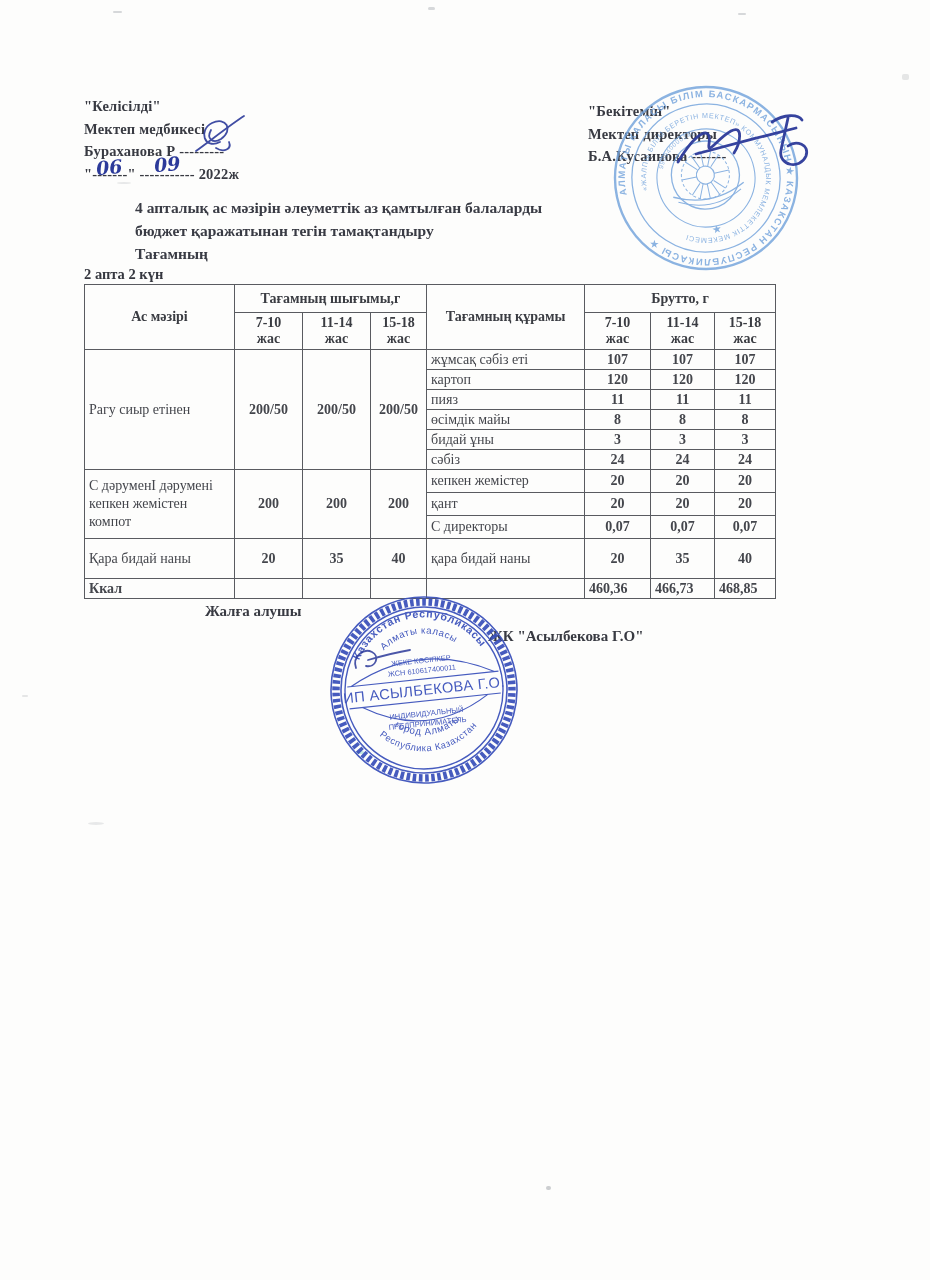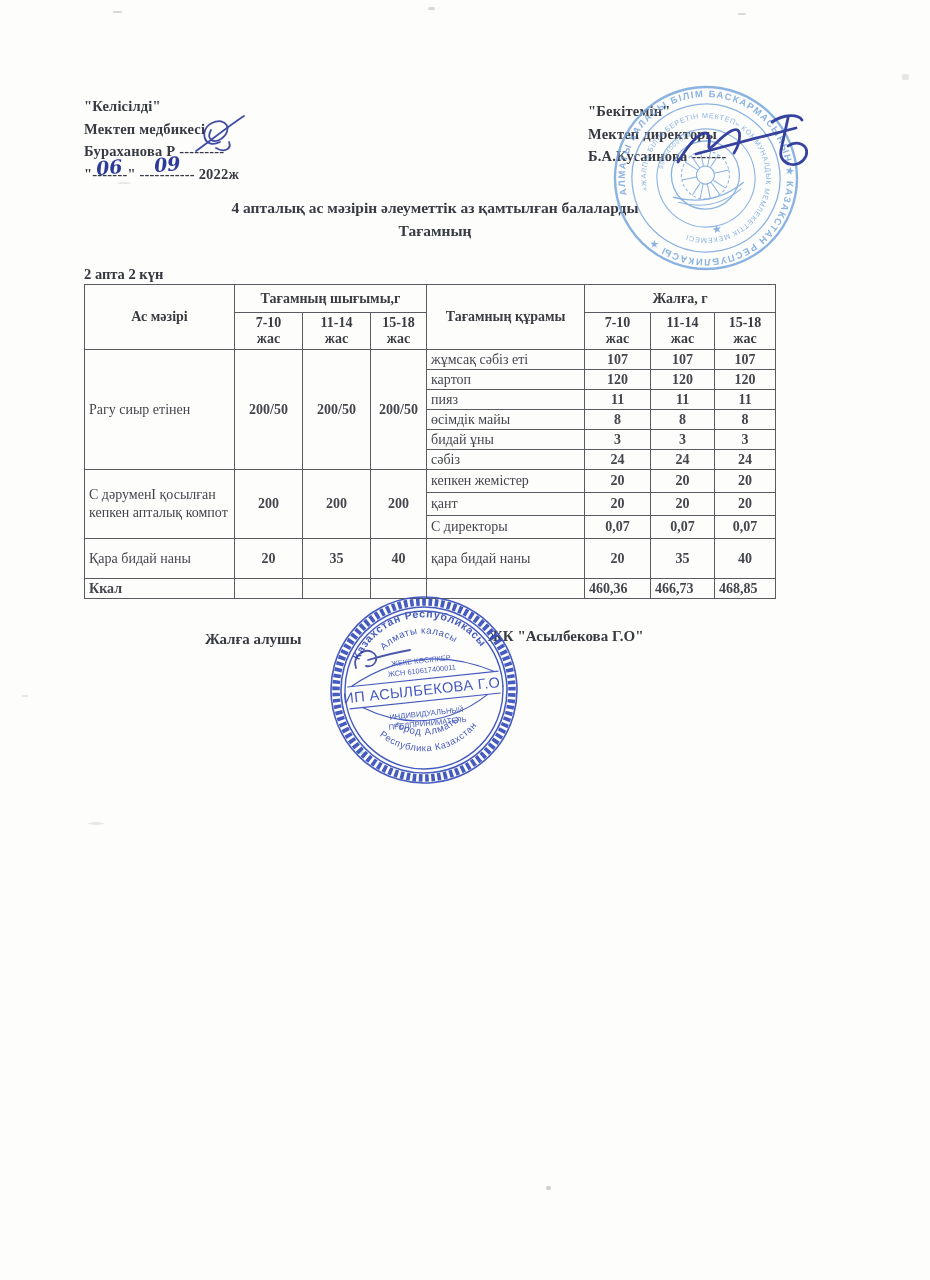--- a/index.html
+++ b/index.html
@@ -3,21 +3,21 @@
 <meta charset="utf-8">
 <style>
   html,body{margin:0;padding:0;background:#e8e8e6;}
   .page{
     position:relative;width:930px;height:1280px;background:#fdfdfc;
     font-family:"Liberation Serif","DejaVu Serif",serif;color:#3c3e44;
     overflow:hidden;margin:0 auto;
   }
   .abs{position:absolute;}
   .blk{font-weight:bold;font-size:14.5px;line-height:22.5px;letter-spacing:.2px;color:#383a42;}
-  .title{width:600px;left:135px;top:196px;text-align:center;font-weight:bold;
+  .title{width:600px;left:135px;top:196px;text-align:left;font-weight:bold;
          font-size:15.5px;line-height:23px;color:#393b44;}
   .week{left:84px;top:266px;font-weight:bold;font-size:14.5px;color:#35373f;}
   
   table.menu{border-collapse:collapse;table-layout:fixed;width:691px;}
   table.menu td,table.menu th{
     border:1.5px solid #595b60;padding:0 4px;font-size:14px;color:#44464c;
     overflow:hidden;
   }
   table.menu th{font-weight:bold;color:#3a3c42;font-size:14px;line-height:16px;padding:2px 10px;}
   td.dish-name{font-size:14px;line-height:18px;padding-left:5px;color:#4b4d54;}
@@ -65,20 +65,21 @@
   </svg>
 
   <div class="abs blk" style="left:588px;top:100px;">
     <div>"Бекітемін"</div>
     <div>Мектеп  директоры</div>
     <div>Б.А.Кусаинова -------</div>
   </div>
 
   <div class="abs title">
     <div>4 апталық ас мәзірін әлеуметтік аз қамтылған балаларды</div>
+    <div>бюджет қаражатынан тегін тамақтандыру</div>
     <div>Тағамның</div>
   </div>
 
   <div class="abs week">2 апта 2 күн</div>
 
   <div class="abs" style="left:84px;top:284px;">
     <table class="menu">
       <colgroup>
         <col style="width:150px">
           <col style="width:68px">
@@ -87,21 +88,21 @@
         <col style="width:158px">
           <col style="width:66px">
           <col style="width:64px">
           <col style="width:61px">
       </colgroup>
       <thead>
         <tr style="height:28px;">
           <th rowspan="2">Ас мәзірі</th>
           <th colspan="3">Тағамның шығымы,г</th>
           <th rowspan="2">Тағамның құрамы</th>
-          <th colspan="3">Жалға, г</th>
+          <th colspan="3">Брутто, г</th>
         </tr>
         <tr style="height:34px;" id="age-header-row">
             <th>7-10 жас</th>
             <th>11-14 жас</th>
             <th>15-18 жас</th>
             <th>7-10 жас</th>
             <th>11-14 жас</th>
             <th>15-18 жас</th>
           </tr>
       </thead>
@@ -140,21 +141,21 @@
             <td class="num">3</td>
             <td class="num">3</td>
           </tr>
           <tr style="height: 20px;">
             <td class="comp-name">сәбіз</td>
             <td class="num">24</td>
             <td class="num">24</td>
             <td class="num">24</td>
           </tr>
           <tr style="height: 23px;">
-            <td class="dish-name" rowspan="3">С дәруменІ қосылған кепкен апталық компот</td>
+            <td class="dish-name" rowspan="3">С дәруменІ дәрумені кепкен жемістен компот</td>
             <td class="num" rowspan="3">200</td>
             <td class="num" rowspan="3">200</td>
             <td class="num" rowspan="3">200</td>
             <td class="comp-name">кепкен жемістер</td>
             <td class="num">20</td>
             <td class="num">20</td>
             <td class="num">20</td>
           </tr>
           <tr style="height: 23px;">
             <td class="comp-name">қант</td>
@@ -185,21 +186,21 @@
             <td></td>
             <td></td>
             <td class="total">460,36</td>
             <td class="total">466,73</td>
             <td class="total">468,85</td>
           </tr>
         </tbody>
     </table>
   </div>
 
-  <div class="abs foot-label" style="left:205px;top:631px;">Жалға  алушы</div>
+  <div class="abs foot-label" style="left:205px;top:603px;">Жалға  алушы</div>
   <div class="abs foot-label" style="left:488px;top:628px;">ЖК "Асылбекова Г.О"</div>
 
   <svg class="abs" style="left:610px;top:82px;transform:rotate(-12deg);opacity:.82;" width="192" height="192" viewBox="0 0 192 192">
     <defs>
       <path id="outerArc" d="M 15,96 A 81,81 0 1 1 177,96 A 81,81 0 1 1 15,96"></path>
       <path id="innerArc" d="M 36,96 A 60,60 0 1 1 156,96 A 60,60 0 1 1 36,96"></path>
       <path id="numArc" d="M 52,96 A 44,44 0 1 1 140,96"></path>
     </defs>
     <g stroke="#73a3dc" fill="none">
       <circle cx="96" cy="96" r="91" stroke-width="2.4"></circle>

